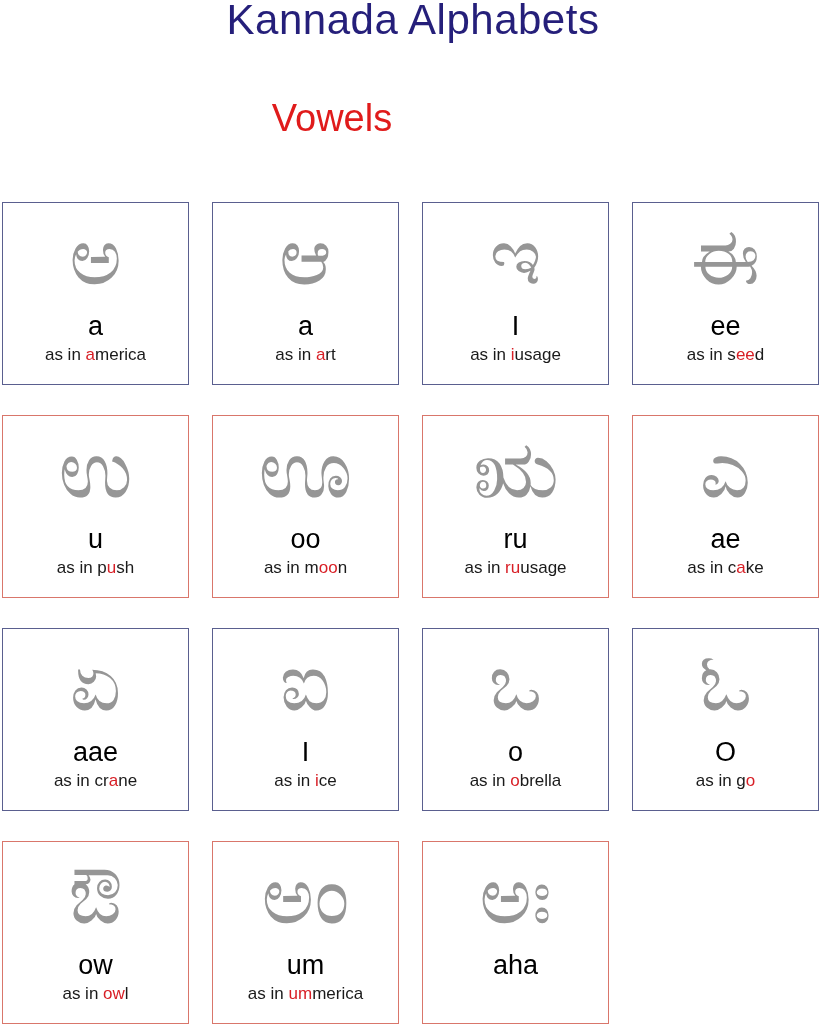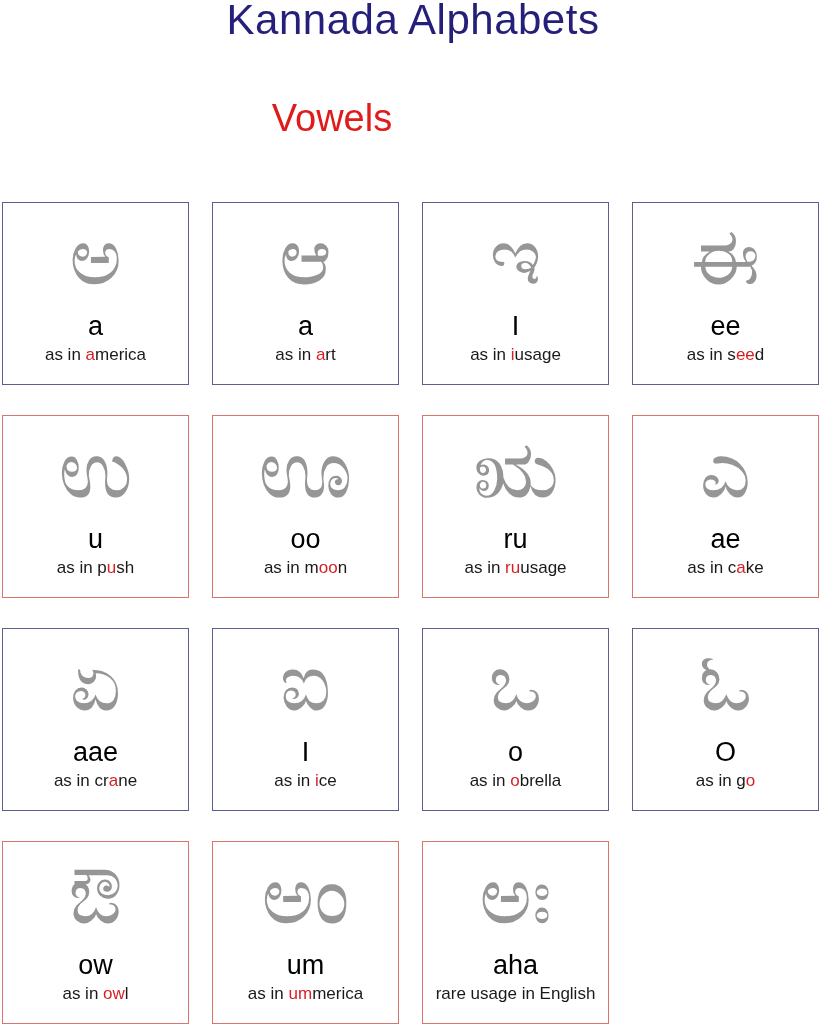--- a/index.html
+++ b/index.html
@@ -187,18 +187,17 @@
           <div class="example"><span>as in </span><span class="hl">ow</span><span>l</span></div>
         </div>
         <div class="cell">
           <div class="glyph">ಅಂ</div>
           <div class="roman">um</div>
           <div class="example"><span>as in </span><span class="hl">um</span><span>merica</span></div>
         </div>
         <div class="cell">
           <div class="glyph">ಅಃ</div>
           <div class="roman">aha</div>
-          <div class="example"><span>rare usage in English</span></div>
         </div>
       </div>
     </div>
 
 </div>
 
 </body></html>

